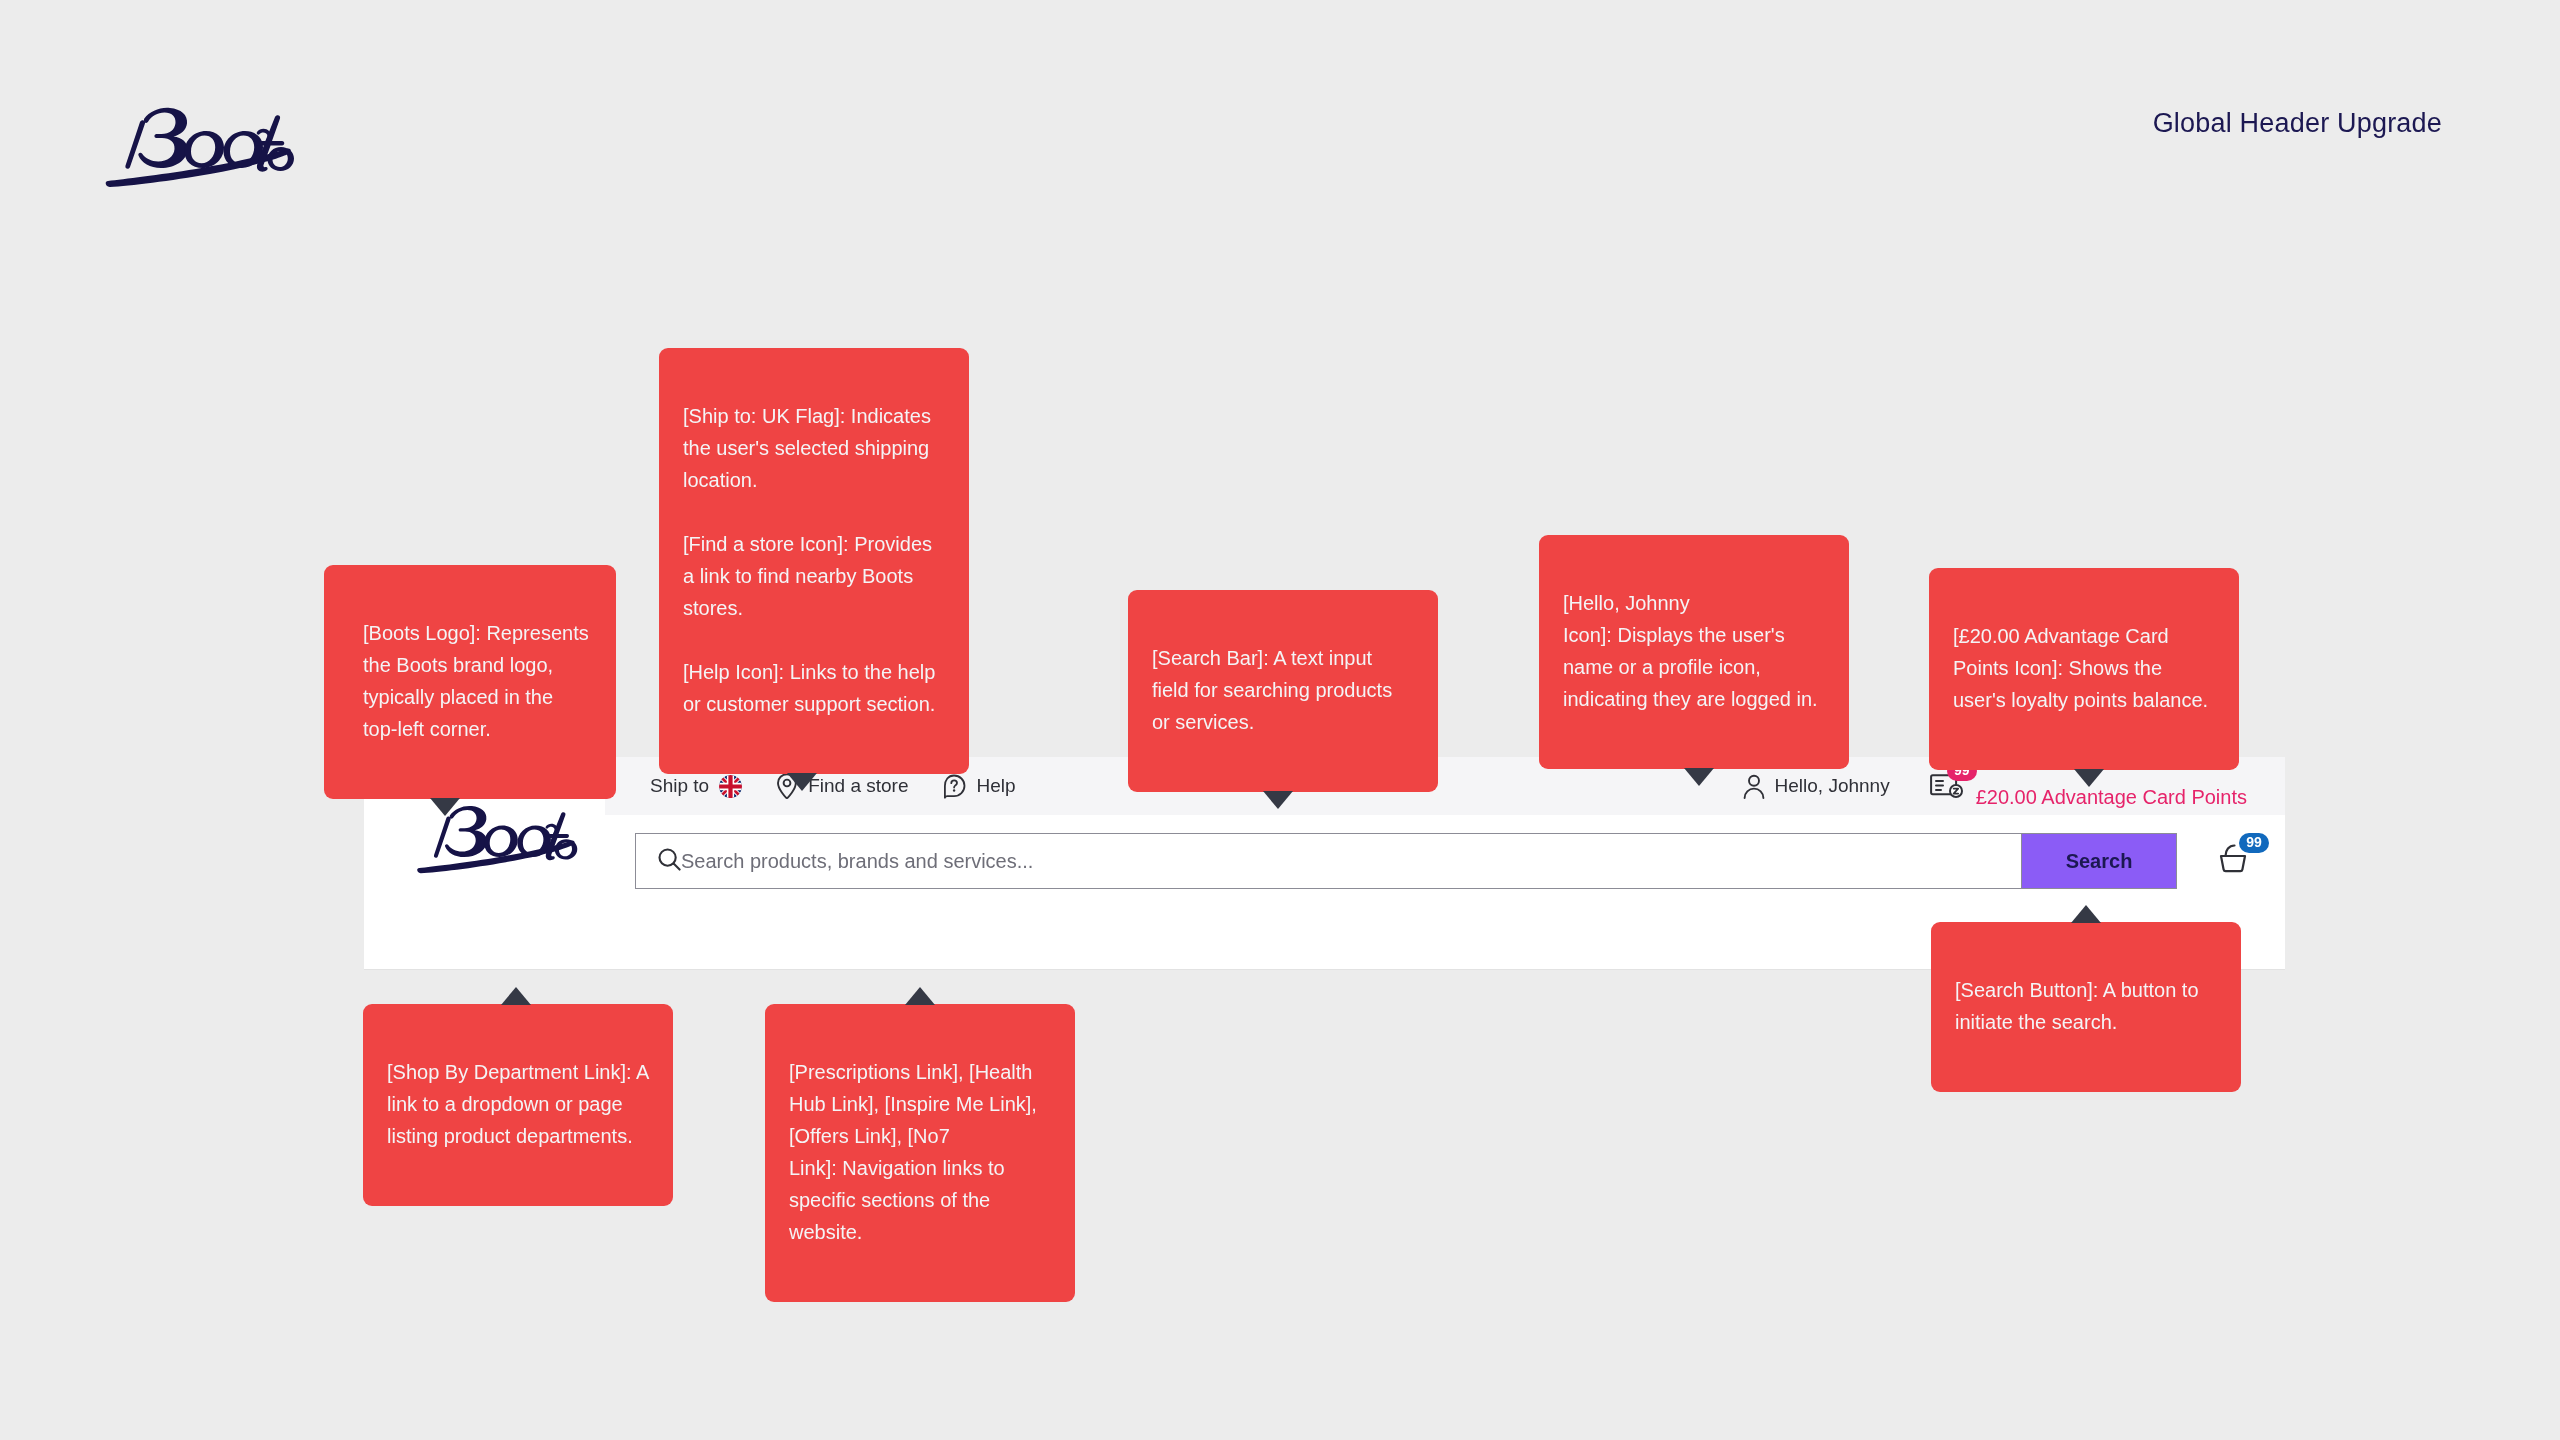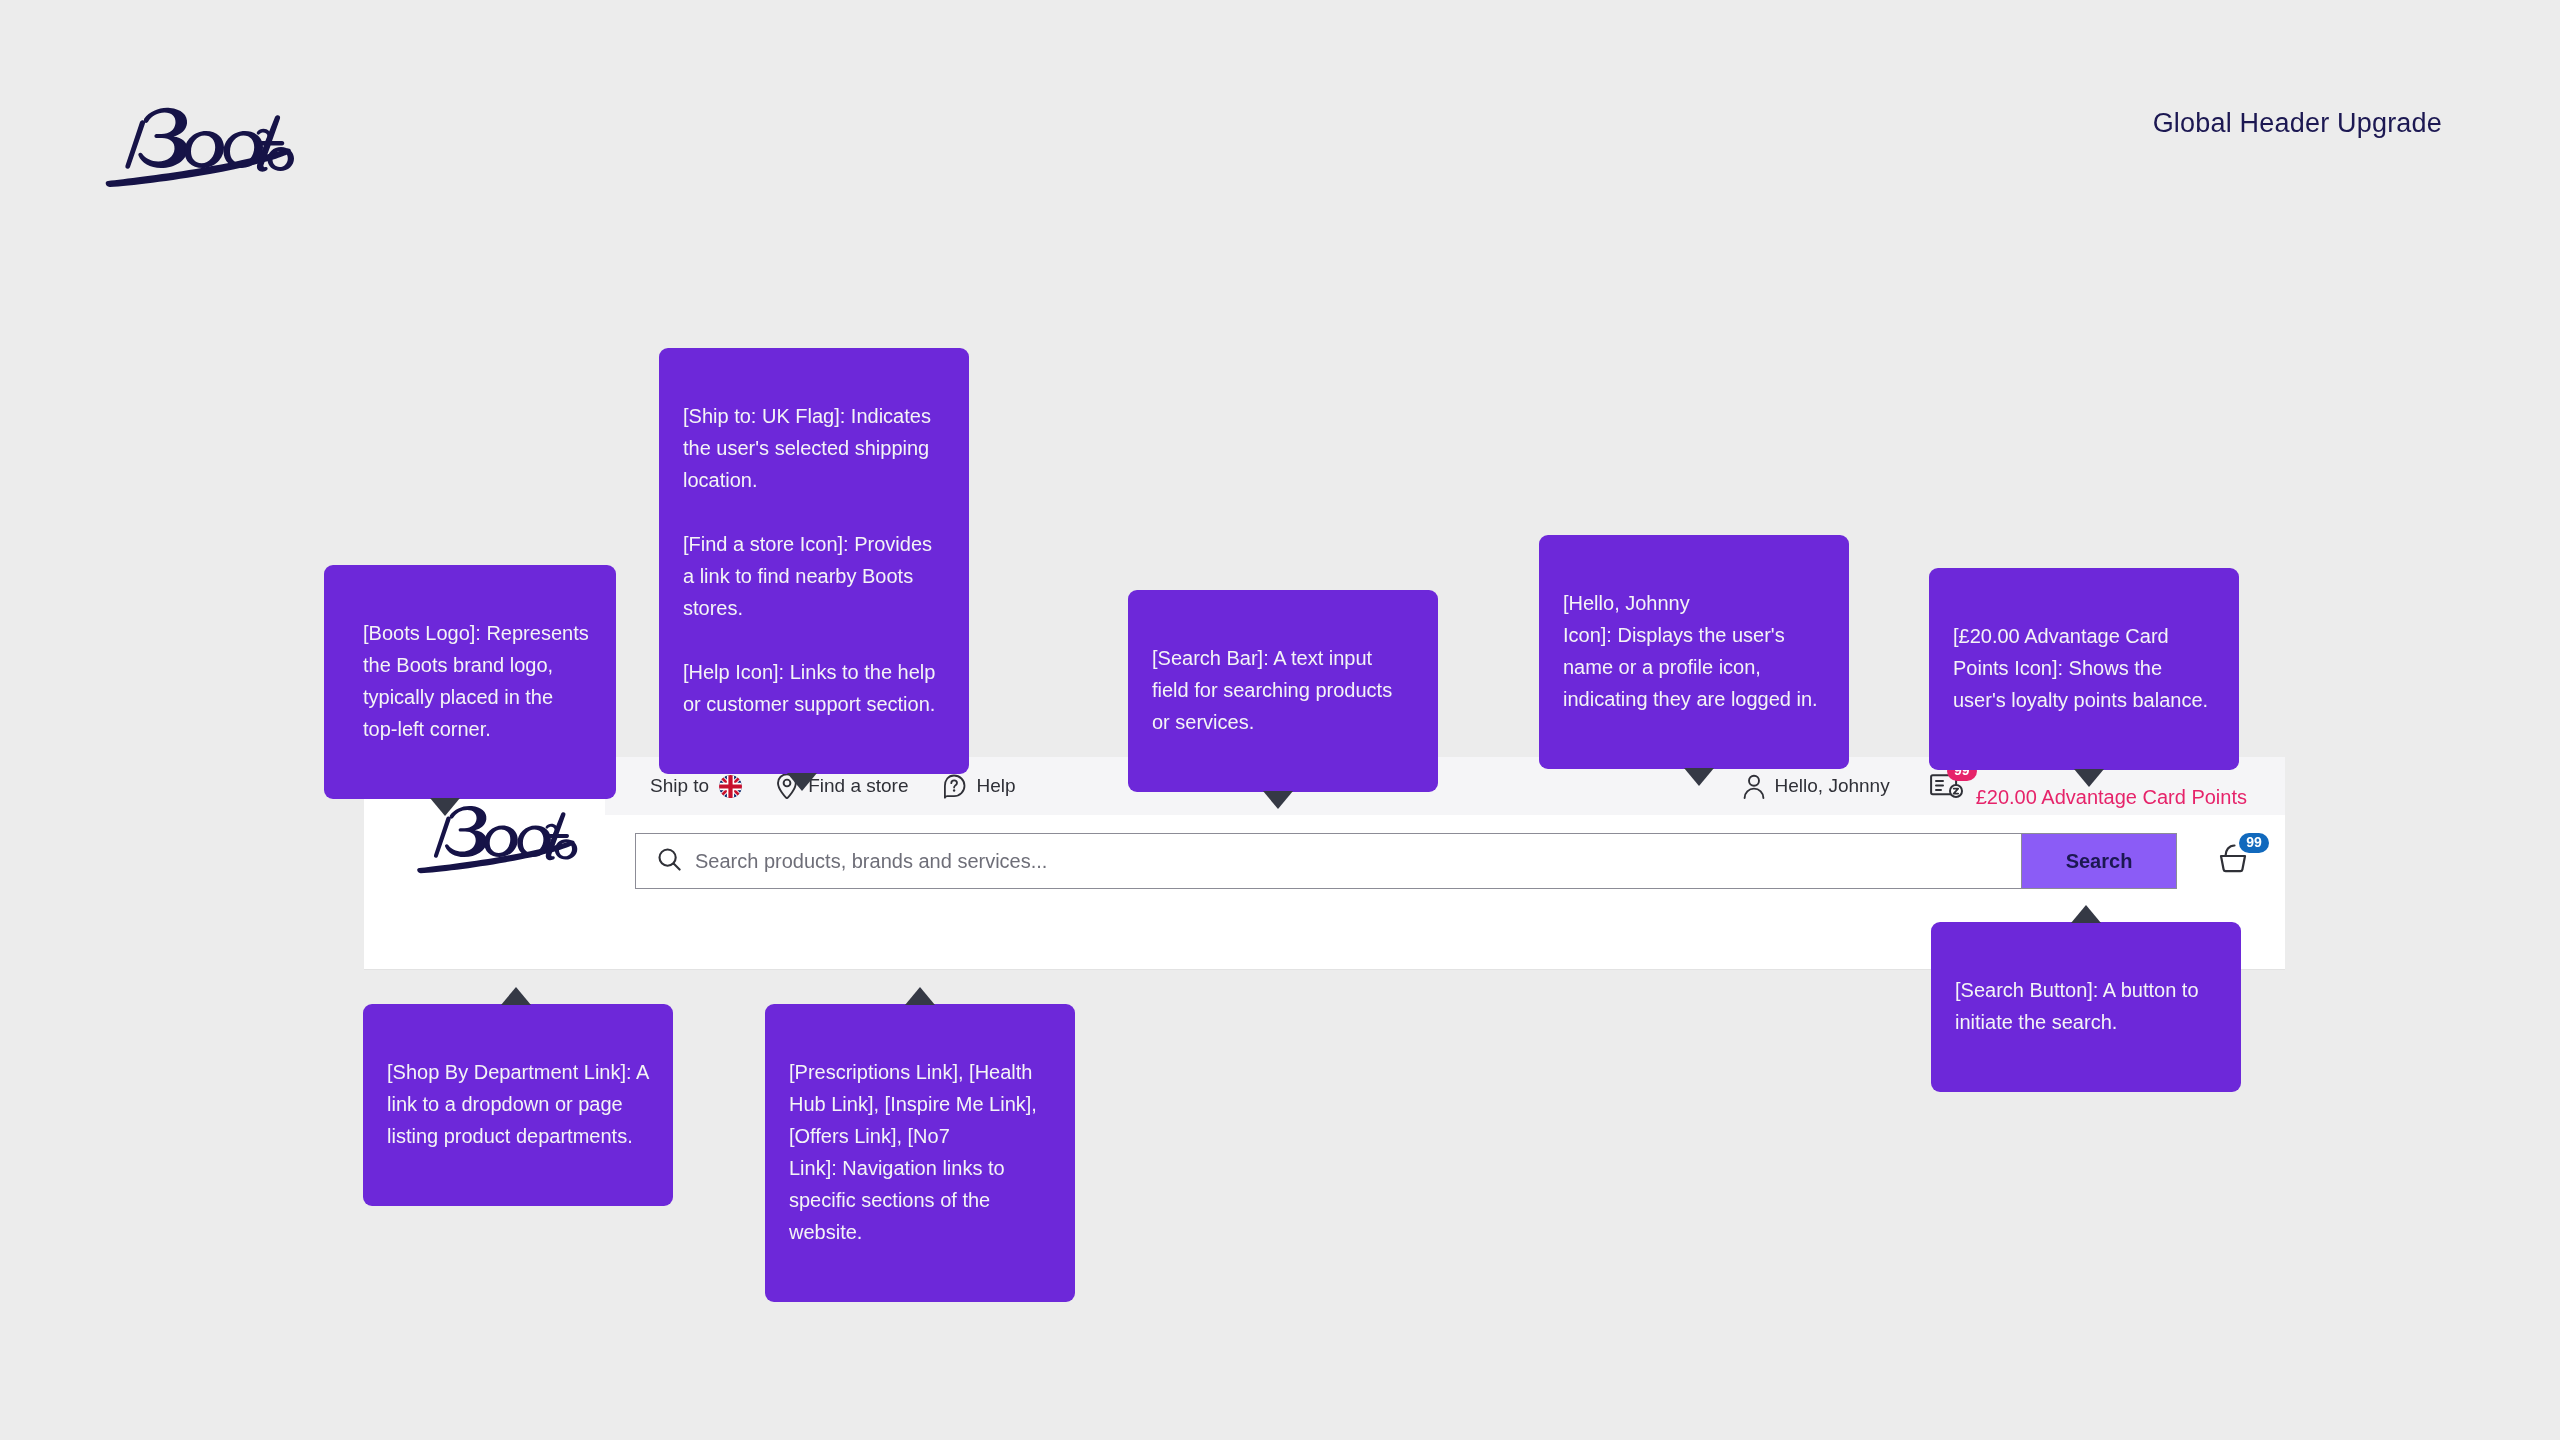--- a/index.html
+++ b/index.html
@@ -135,21 +135,20 @@
     height: 56px;
     border: 1px solid #8c8c96;
     background: #fff;
     display: flex;
     align-items: center;
   }
   .search-field {
     flex: 1;
     display: flex;
     align-items: center;
-    gap: 14px;
     padding-left: 22px;
     height: 100%;
   }
   .search-placeholder {
     font-size: 20px;
     color: #6e6e78;
     white-space: nowrap;
   }
   .search-btn {
     width: 155px;
@@ -212,21 +211,21 @@
     cursor: pointer;
     display: flex;
     align-items: center;
     gap: 12px;
   }
   .nav-item.accent { color: #e1003c; }
 
   
   .tip {
     position: absolute;
-    background: #6d28d9;
+    background: #ef4444;
     color: #f4f4f6;
     border-radius: 9px;
     padding: 20px 24px 22px 24px;
     font-size: 20px;
     line-height: 32px;
     white-space: pre-line;
   }
   .tip .arrow {
     position: absolute;
     width: 0; height: 0;

